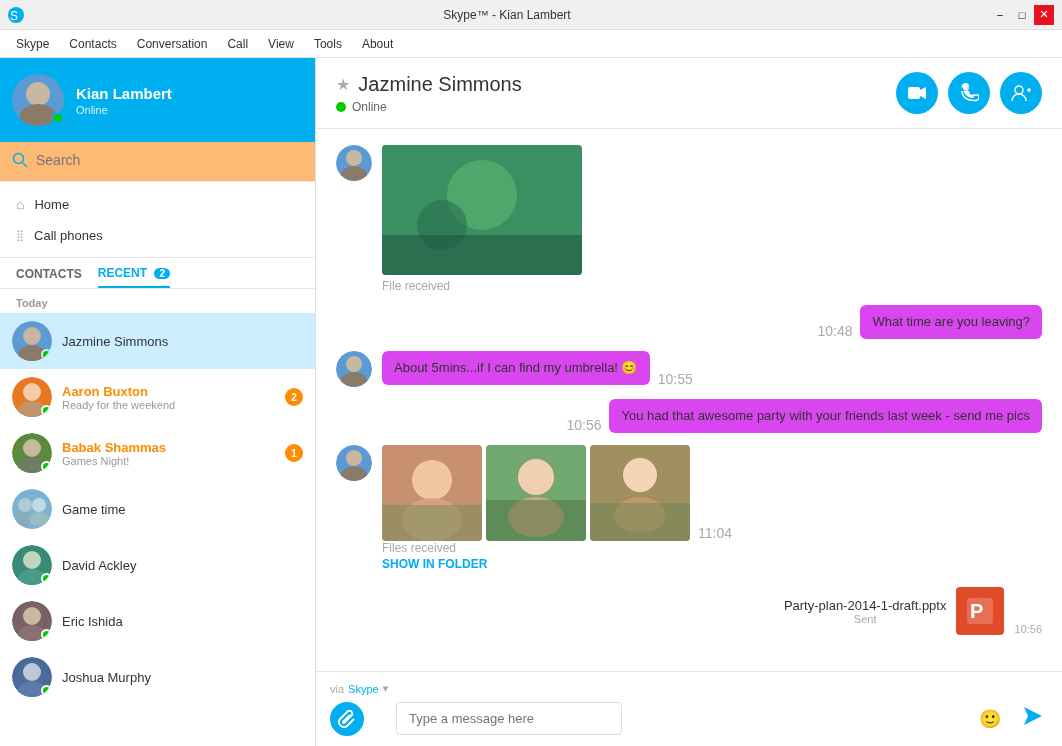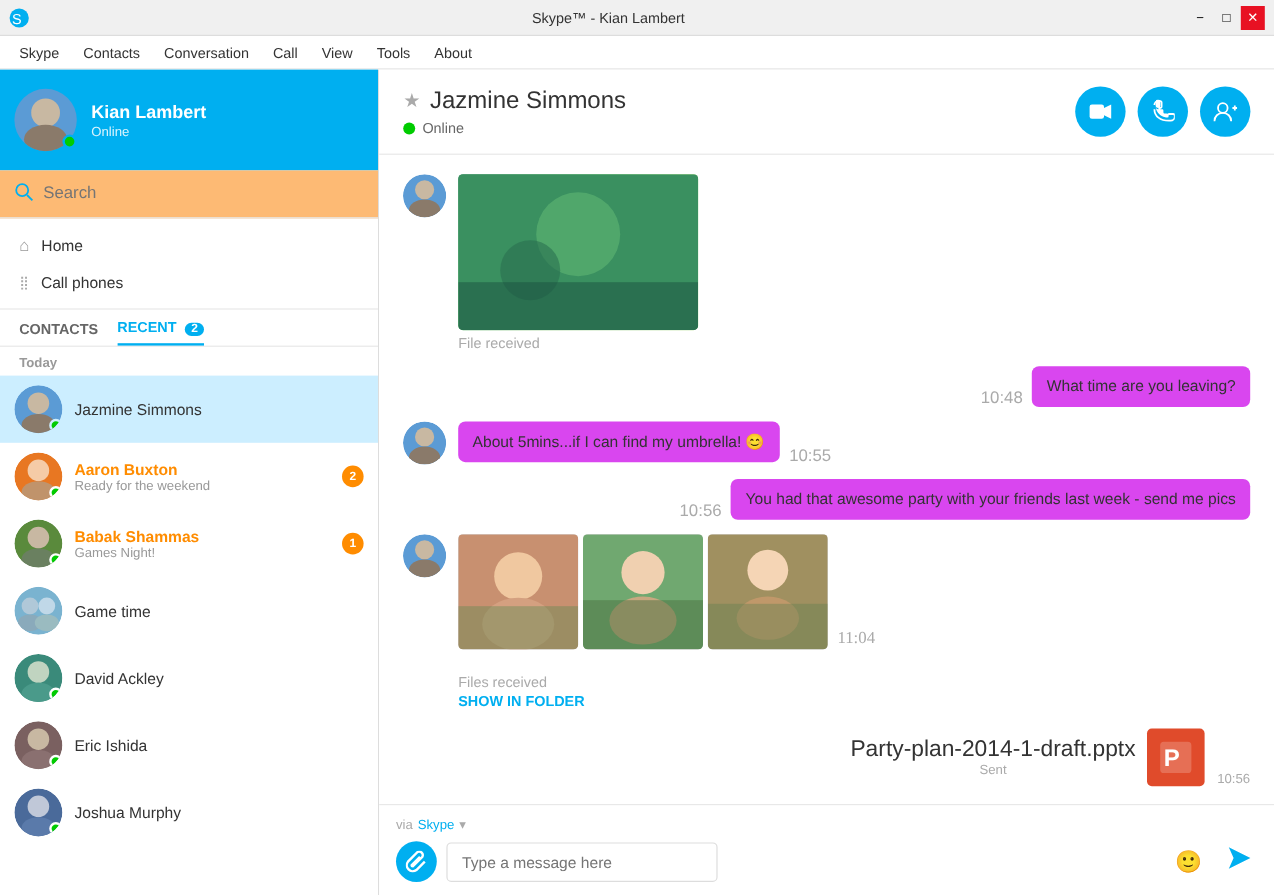--- a/index.html
+++ b/index.html
@@ -145,37 +145,37 @@
     .msg-time { font-size: 14px; color: #aaa; align-self: flex-end; margin-left: 8px; white-space: nowrap; }
     .msg-time.right { margin-right: 8px; margin-left: 0; }
     .show-in-folder { color: #00aff0; font-size: 12px; font-weight: 600; cursor: pointer; margin-top: 2px; }
 
     .msg-photo-group { display: flex; gap: 4px; }
     .photo-thumb { width: 100px; height: 96px; background: #ccc; border-radius: 4px; overflow: hidden; }
 
     
     .sent-file-row { display: flex; justify-content: flex-end; align-items: center; gap: 10px; margin-bottom: 8px; }
     .sent-file-info { text-align: right; }
-    .sent-file-name { font-size: 19px; color: #333; }
+    .sent-file-name { font-size: 13px; color: #333; }
     .sent-file-status { font-size: 11px; color: #aaa; text-align: center; }
     .sent-file-icon { width: 48px; height: 48px; background: #e04b2b; border-radius: 4px; display: flex; align-items: center; justify-content: center; color: white; font-size: 22px; }
     .sent-time { font-size: 11px; color: #aaa; align-self: flex-end; }
 
     
     .chat-input-area {
       border-top: 1px solid #e8e8e8; padding: 10px 14px;
       display: flex; flex-direction: column; gap: 6px;
     }
     .via-skype { font-size: 11px; color: #aaa; display: flex; align-items: center; gap: 4px; }
     .via-skype-link { color: #00aff0; cursor: pointer; }
     .input-row { display: flex; align-items: center; gap: 8px; }
     .attach-btn { width: 34px; height: 34px; border-radius: 50%; background: #00aff0; border: none; cursor: pointer; display: flex; align-items: center; justify-content: center; color: white; font-size: 16px; }
     .msg-input-box {
       flex: 1; border: 1px solid #ddd; border-radius: 4px; padding: 8px 36px 8px 12px;
-      font-size: 13px; outline: none; color: #aaa; position: relative;
+      font-size: 13px; outline: none; color: #aaa; position: relative; margin-left: 24px;
     }
     .input-wrapper { flex: 1; position: relative; }
     .emoji-btn { position: absolute; right: 8px; top: 50%; transform: translateY(-50%); background: none; border: none; cursor: pointer; font-size: 18px; color: #bbb; }
     .send-btn { background: none; border: none; cursor: pointer; color: #00aff0; font-size: 20px; padding: 4px; }
 
     
     .av-blue { background: #5b9bd5; }
     .av-orange { background: #e87722; }
     .av-green { background: #70a94c; }
     .av-group { background: #7ab3d0; }
@@ -455,21 +455,21 @@
         </div>
         <div class="msg-bubble">About 5mins...if I can find my umbrella! 😊</div>
         <div class="msg-time">10:55</div>
       </div>
 
       <div class="msg-row self" style="margin-bottom:12px;">
         <div class="msg-time right">10:56</div>
         <div class="msg-bubble">You had that awesome party with your friends last week - send me pics</div>
       </div>
 
-      <div class="msg-row" style="margin-bottom:20px;font-family:Liberation Serif, serif;">
+      <div class="msg-row" style="margin-bottom:0;">
         <div class="msg-avatar">
           <div style="width:36px;height:36px;border-radius:50%;background:#5b9bd5;overflow:hidden;">
             <svg width="36" height="36" viewBox="0 0 36 36">
                 <circle cx="18" cy="13" r="8" fill="#c8b8a2"></circle>
                 <ellipse cx="18" cy="30" rx="13" ry="9" fill="#8a7a6a"></ellipse>
               </svg>
           </div>
         </div>
         <div>
           <div class="msg-photo-group">

